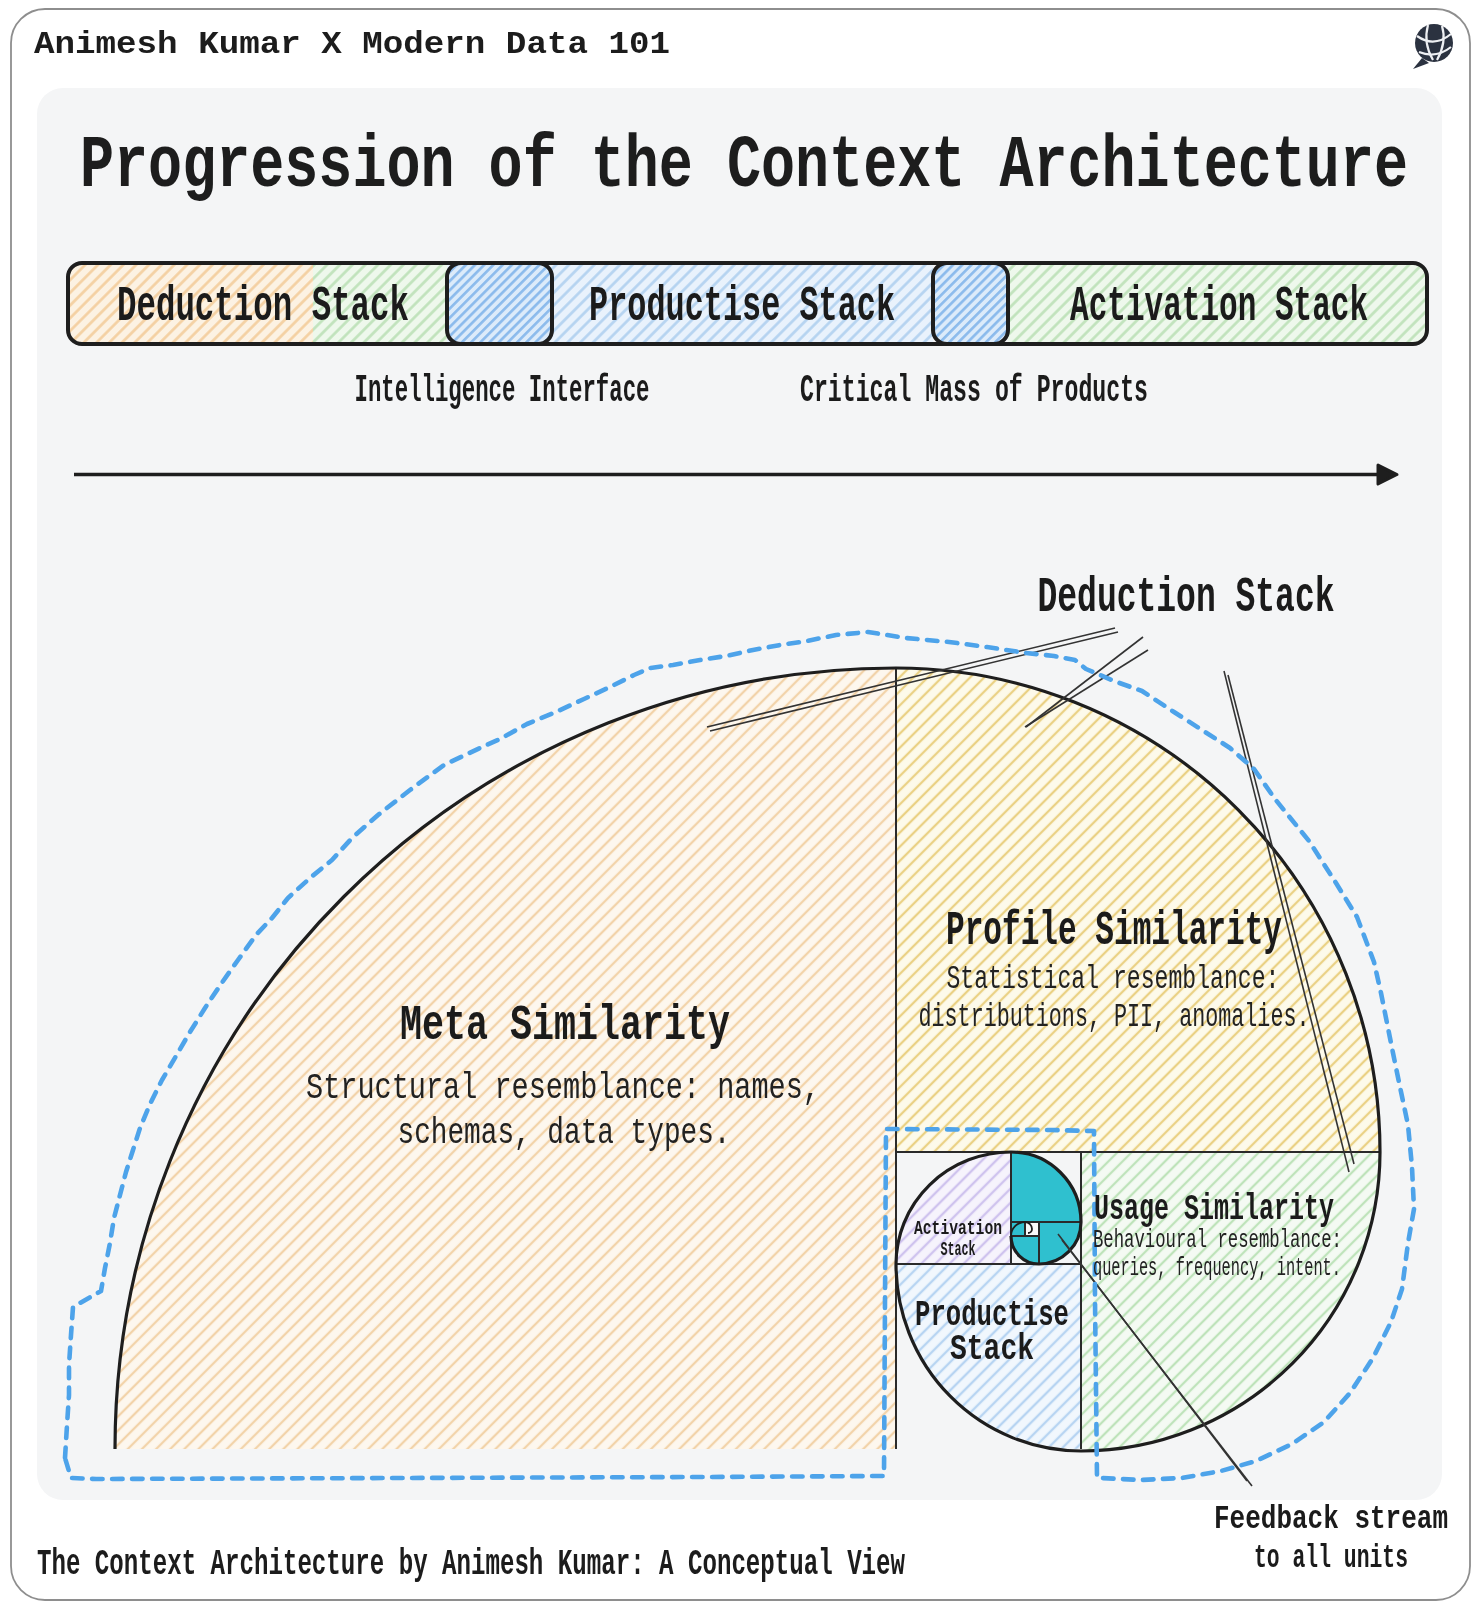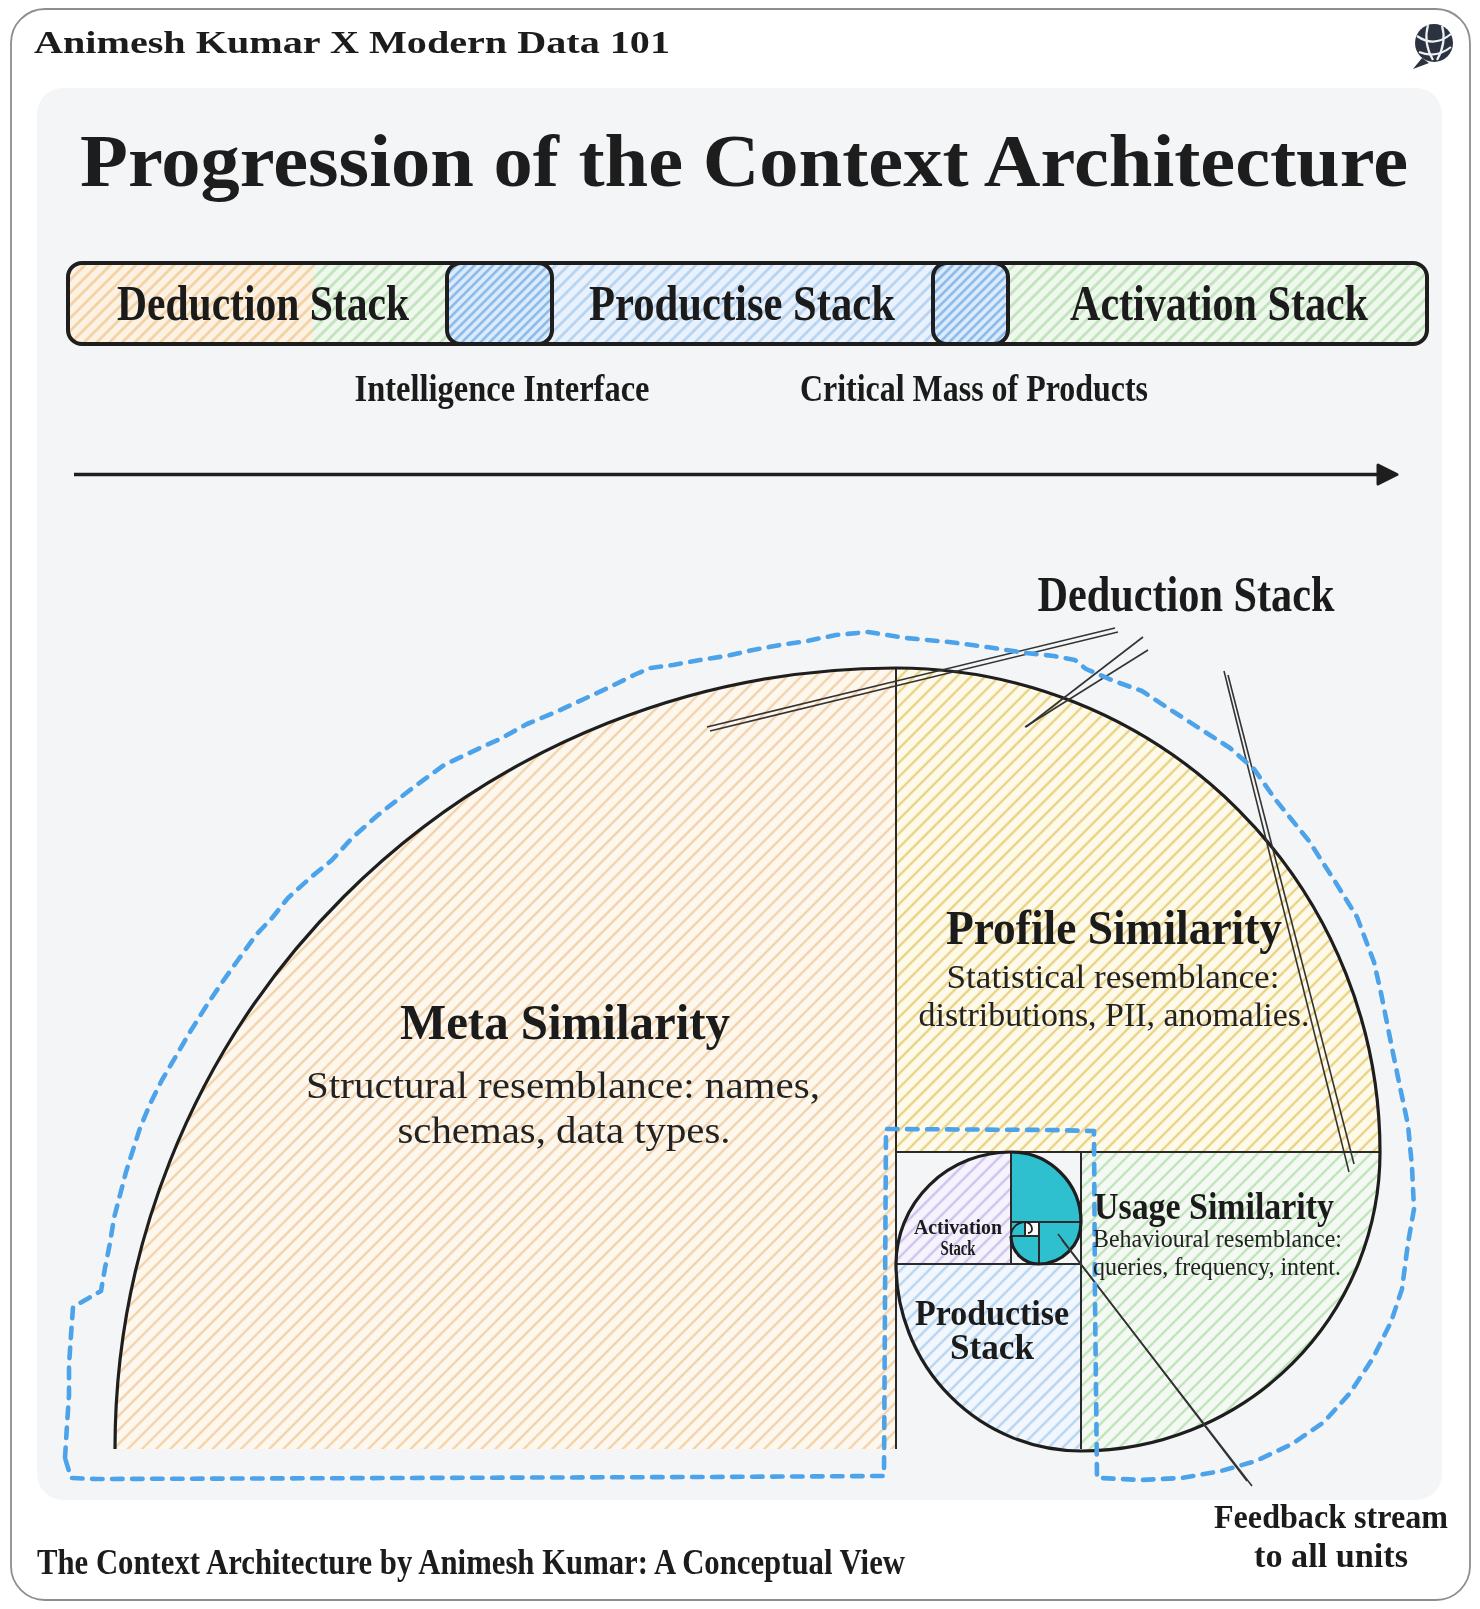--- a/index.html
+++ b/index.html
@@ -1,16 +1,16 @@
 <!DOCTYPE html>
 <html><head>
 <meta charset="utf-8">
 <style>
   html,body{margin:0;padding:0;background:#fff;}
-  .stage{position:relative;width:1480px;height:1609px;font-family:Liberation Serif, serif;}
+  .stage{position:relative;width:1480px;height:1609px;font-family:Liberation Mono, monospace;}
   svg{display:block;}
 </style>
 </head>
 <body>
 <div class="stage">
 <svg width="1480" height="1609" viewBox="0 0 1480 1609">
 <defs>
   <pattern id="pPeach" width="10" height="10" patternUnits="userSpaceOnUse" patternTransform="rotate(45)">
     <rect width="10" height="10" fill="#fdf7ee"></rect>
     <line x1="5" y1="0" x2="5" y2="10" stroke="#f2d3a9" stroke-width="2.3"></line>

